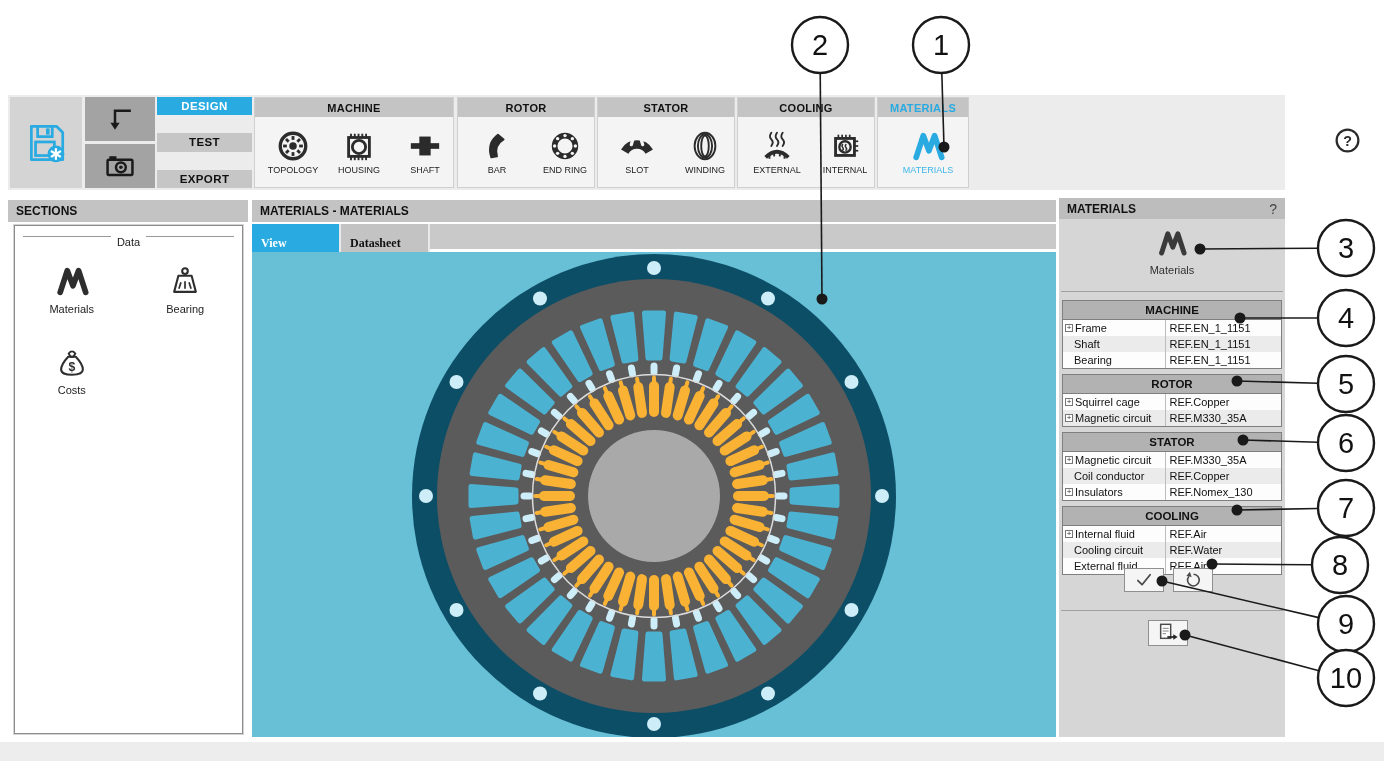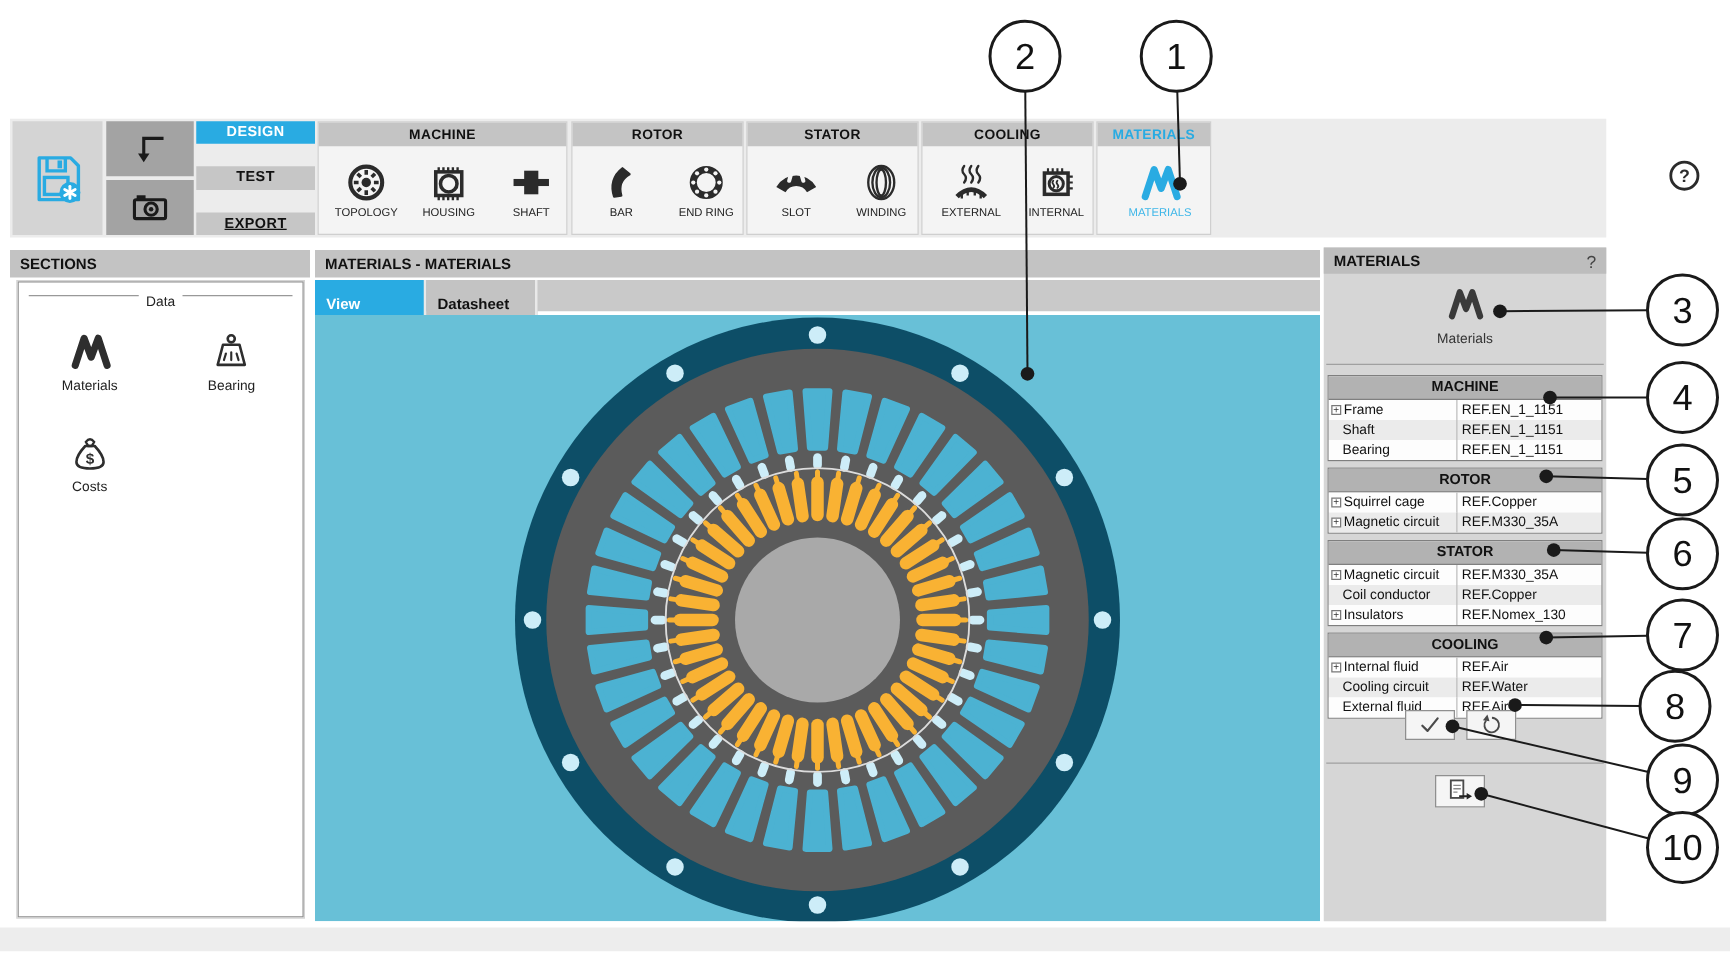--- a/index.html
+++ b/index.html
@@ -9,21 +9,21 @@
   .abs{position:absolute;}
 
   
   #toolbar{left:8px;top:95px;width:1277px;height:95px;background:#ececec;}
   #save-btn{left:2px;top:2px;width:72px;height:91px;background:#d4d4d4;display:flex;align-items:center;justify-content:center;cursor:pointer;}
   #import-btn,#camera-btn{left:77px;width:70px;height:44px;background:#a3a3a3;display:flex;align-items:center;justify-content:center;color:#1a1a1a;cursor:pointer;}
   #import-btn{top:2px;} #camera-btn{top:49px;}
   #modes{left:149px;top:2px;width:95px;height:91px;display:flex;flex-direction:column;}
   .mode-btn{flex:1;margin-bottom:18px;background:#c6c6c6;color:#111;font-weight:bold;font-size:11.5px;
             display:flex;align-items:center;justify-content:center;letter-spacing:.4px;cursor:pointer;}
-  .mode-btn:last-child{margin-bottom:0;text-decoration:underline;}
+  .mode-btn:last-child{margin-bottom:0;}
   .mode-btn.active{background:#29abe2;color:#fff;}
   .tb-group{top:2px;height:91px;border:1px solid #cfcfcf;background:#f4f4f4;position:absolute;}
   .tb-group-header{height:19px;background:#c4c4c4;color:#111;font-weight:bold;font-size:11px;
                    display:flex;align-items:center;justify-content:center;letter-spacing:.3px;}
   .tb-group-header.active{color:#29abe2;}
   .tb-group-body{height:70px;display:flex;align-items:center;justify-content:space-evenly;}
   .tb-item{display:flex;flex-direction:column;align-items:center;gap:2px;color:#2b2b2b;cursor:pointer;width:62px;margin-left:10px;}
   .tb-item .icon svg{width:34px;height:34px;display:block;}
   .tb-item .tb-item-label{font-size:9px;color:#222;white-space:nowrap;}
   .tb-item.active{color:#29abe2;}
@@ -43,21 +43,21 @@
   .data-legend span{padding:0 6px;}
   #data-grid{display:grid;grid-template-columns:1fr 1fr;row-gap:30px;padding-top:16px;}
   .data-item{display:flex;flex-direction:column;align-items:center;gap:5px;color:#2e2e2e;cursor:pointer;}
   .data-item .icon svg{width:34px;height:34px;}
   .data-item-label{font-size:11px;color:#222;}
 
   
   #main-view{left:252px;top:200px;width:804px;height:537px;}
   #tab-row{position:absolute;left:0;top:24px;width:100%;height:25px;background:#c9c9c9;display:flex;}
   .tab{width:89px;height:38px;background:#c3c3c3;color:#111;font-weight:bold;font-size:12px;
-       display:flex;align-items:center;padding:0 9px;border-right:2px solid #e9e9e9;cursor:pointer;}
+       display:flex;align-items:center;padding:0 9px;border-right:2px solid #e9e9e9;cursor:pointer;font-family:Liberation Serif, serif;}
   .tab.active{background:#29abe2;color:#fff;}
   #canvas{position:absolute;left:0;top:52px;width:804px;height:485px;}
   #motor-svg{display:block;}
 
   
   #right-panel{left:1059px;top:198px;width:226px;height:539px;background:#d6d6d6;}
   #right-panel .panel-titlebar{background:#bdbdbd;justify-content:space-between;height:21px;}
   #panel-help{font-weight:normal;color:#444;font-size:14px;cursor:pointer;}
   #panel-icon-block{position:absolute;top:30px;left:0;width:100%;text-align:center;}
   #panel-icon-block .icon svg{width:30px;height:30px;color:#3a3a3a;}

